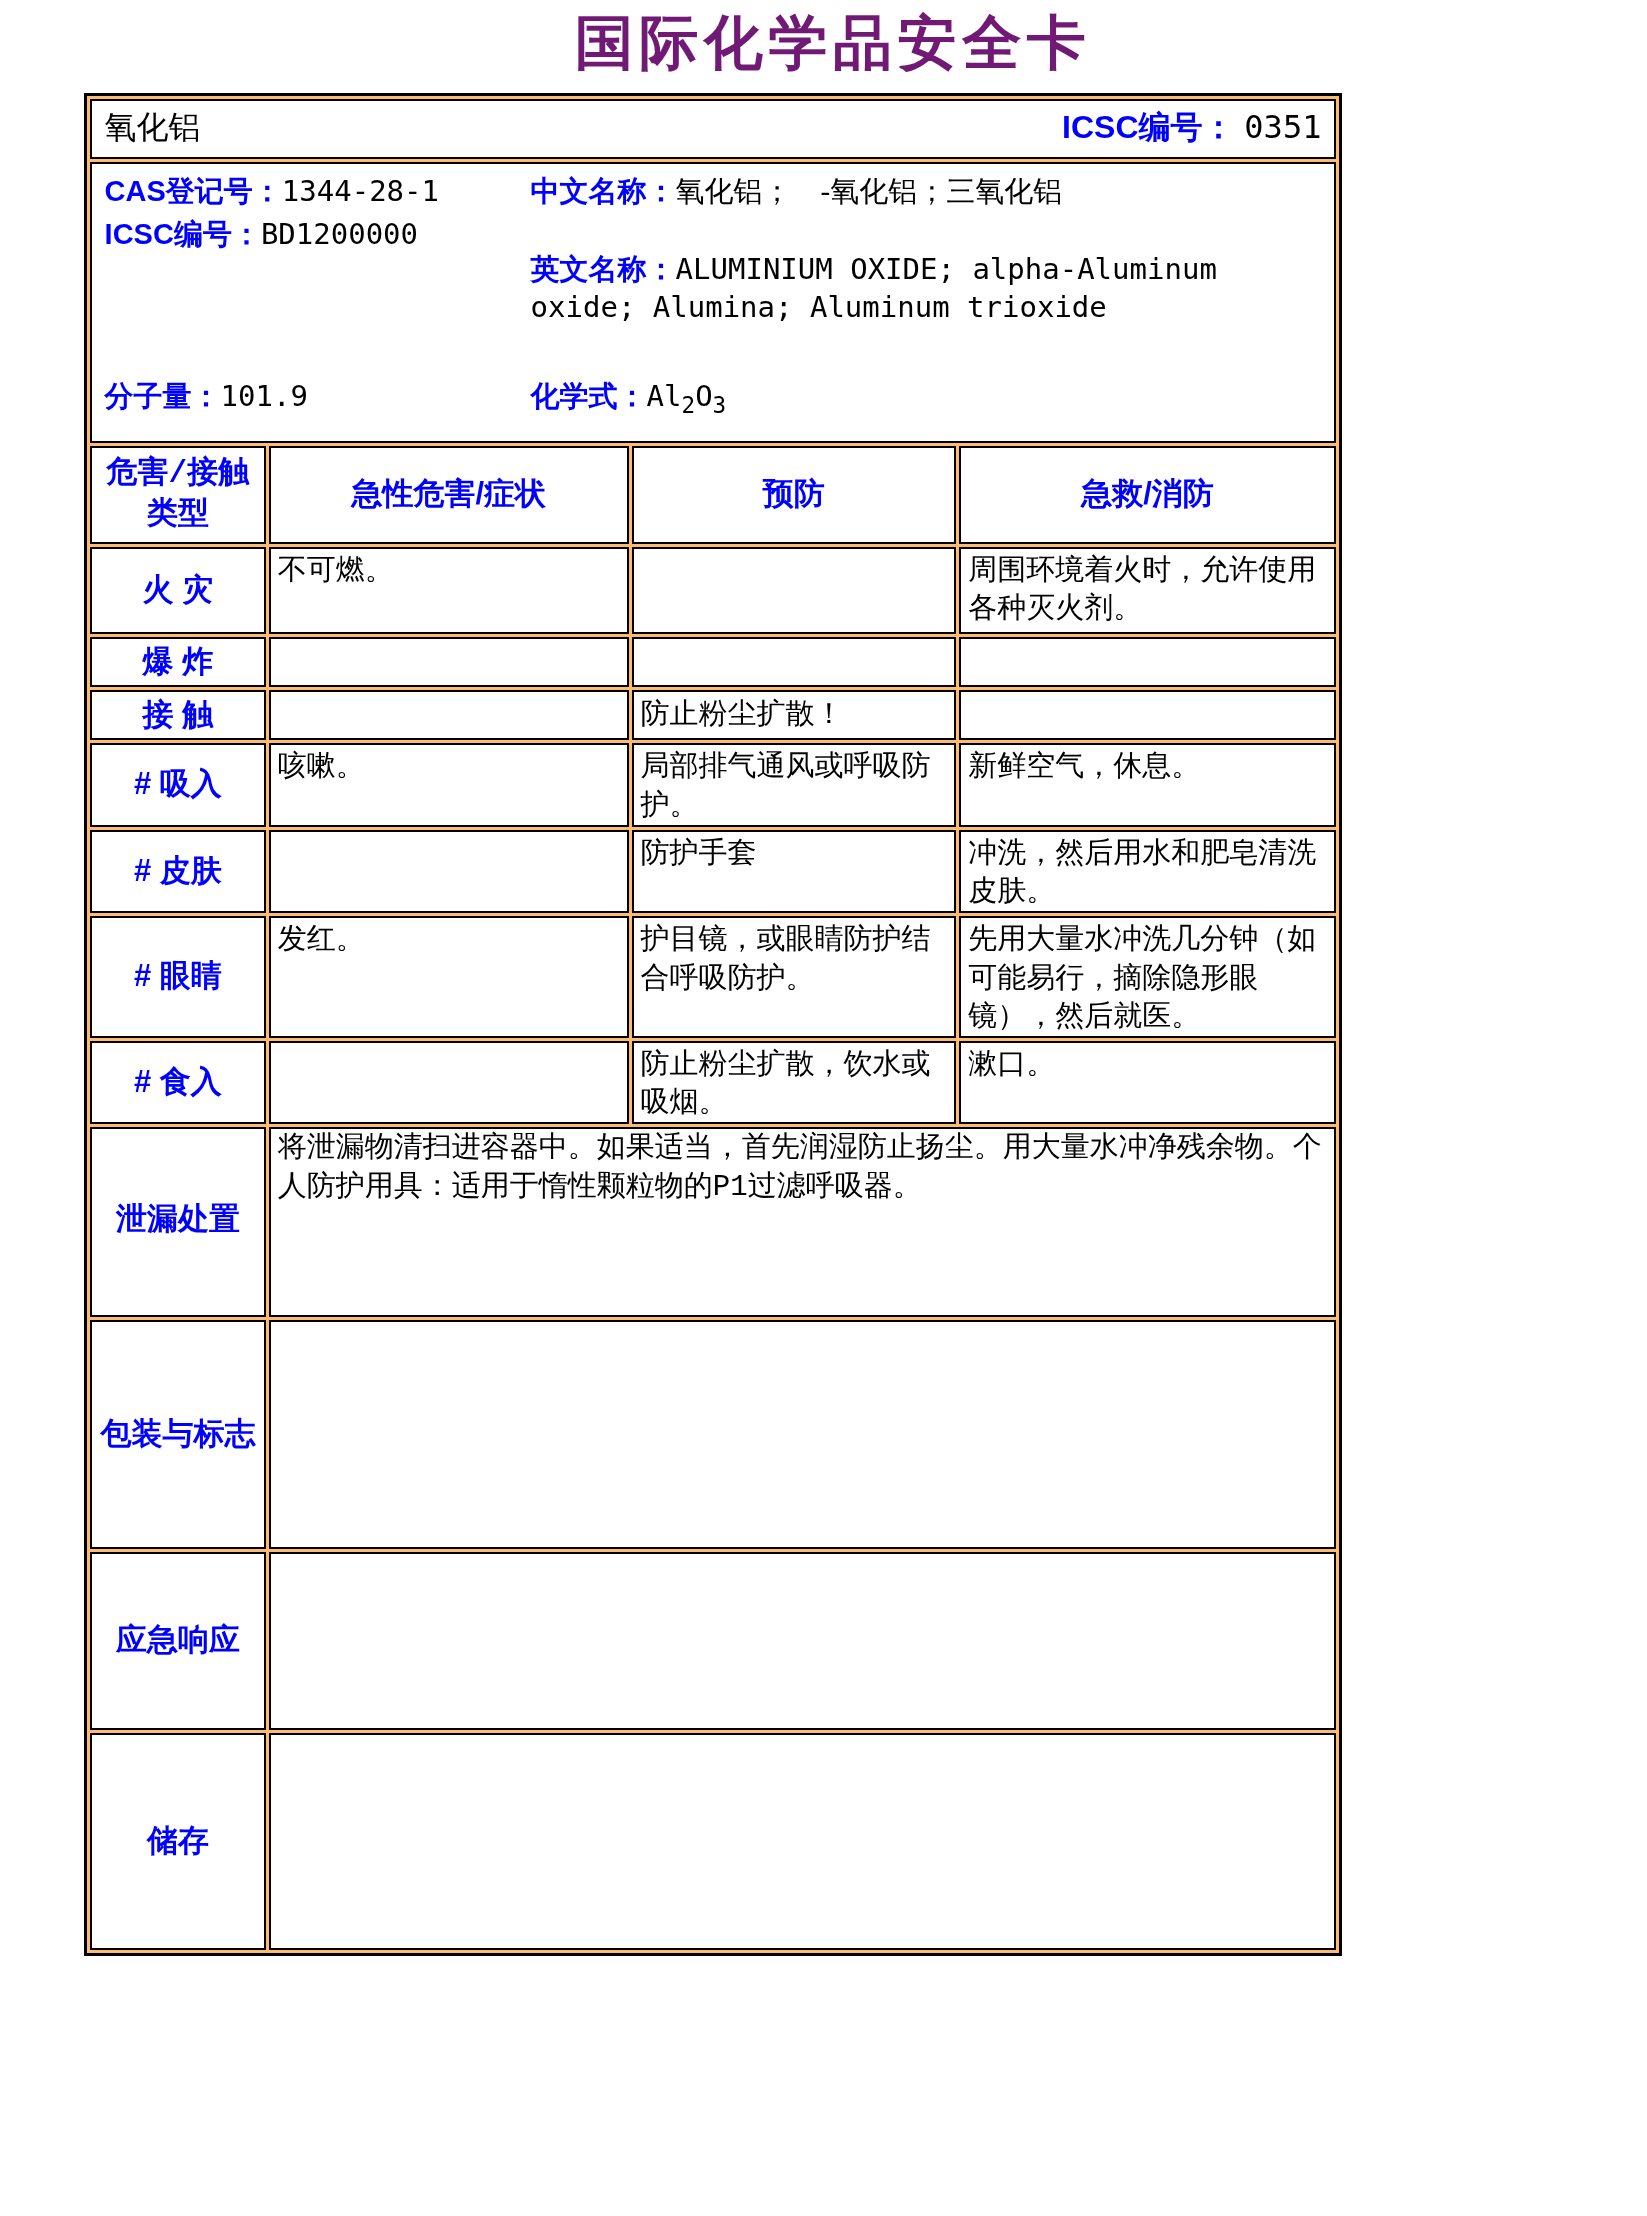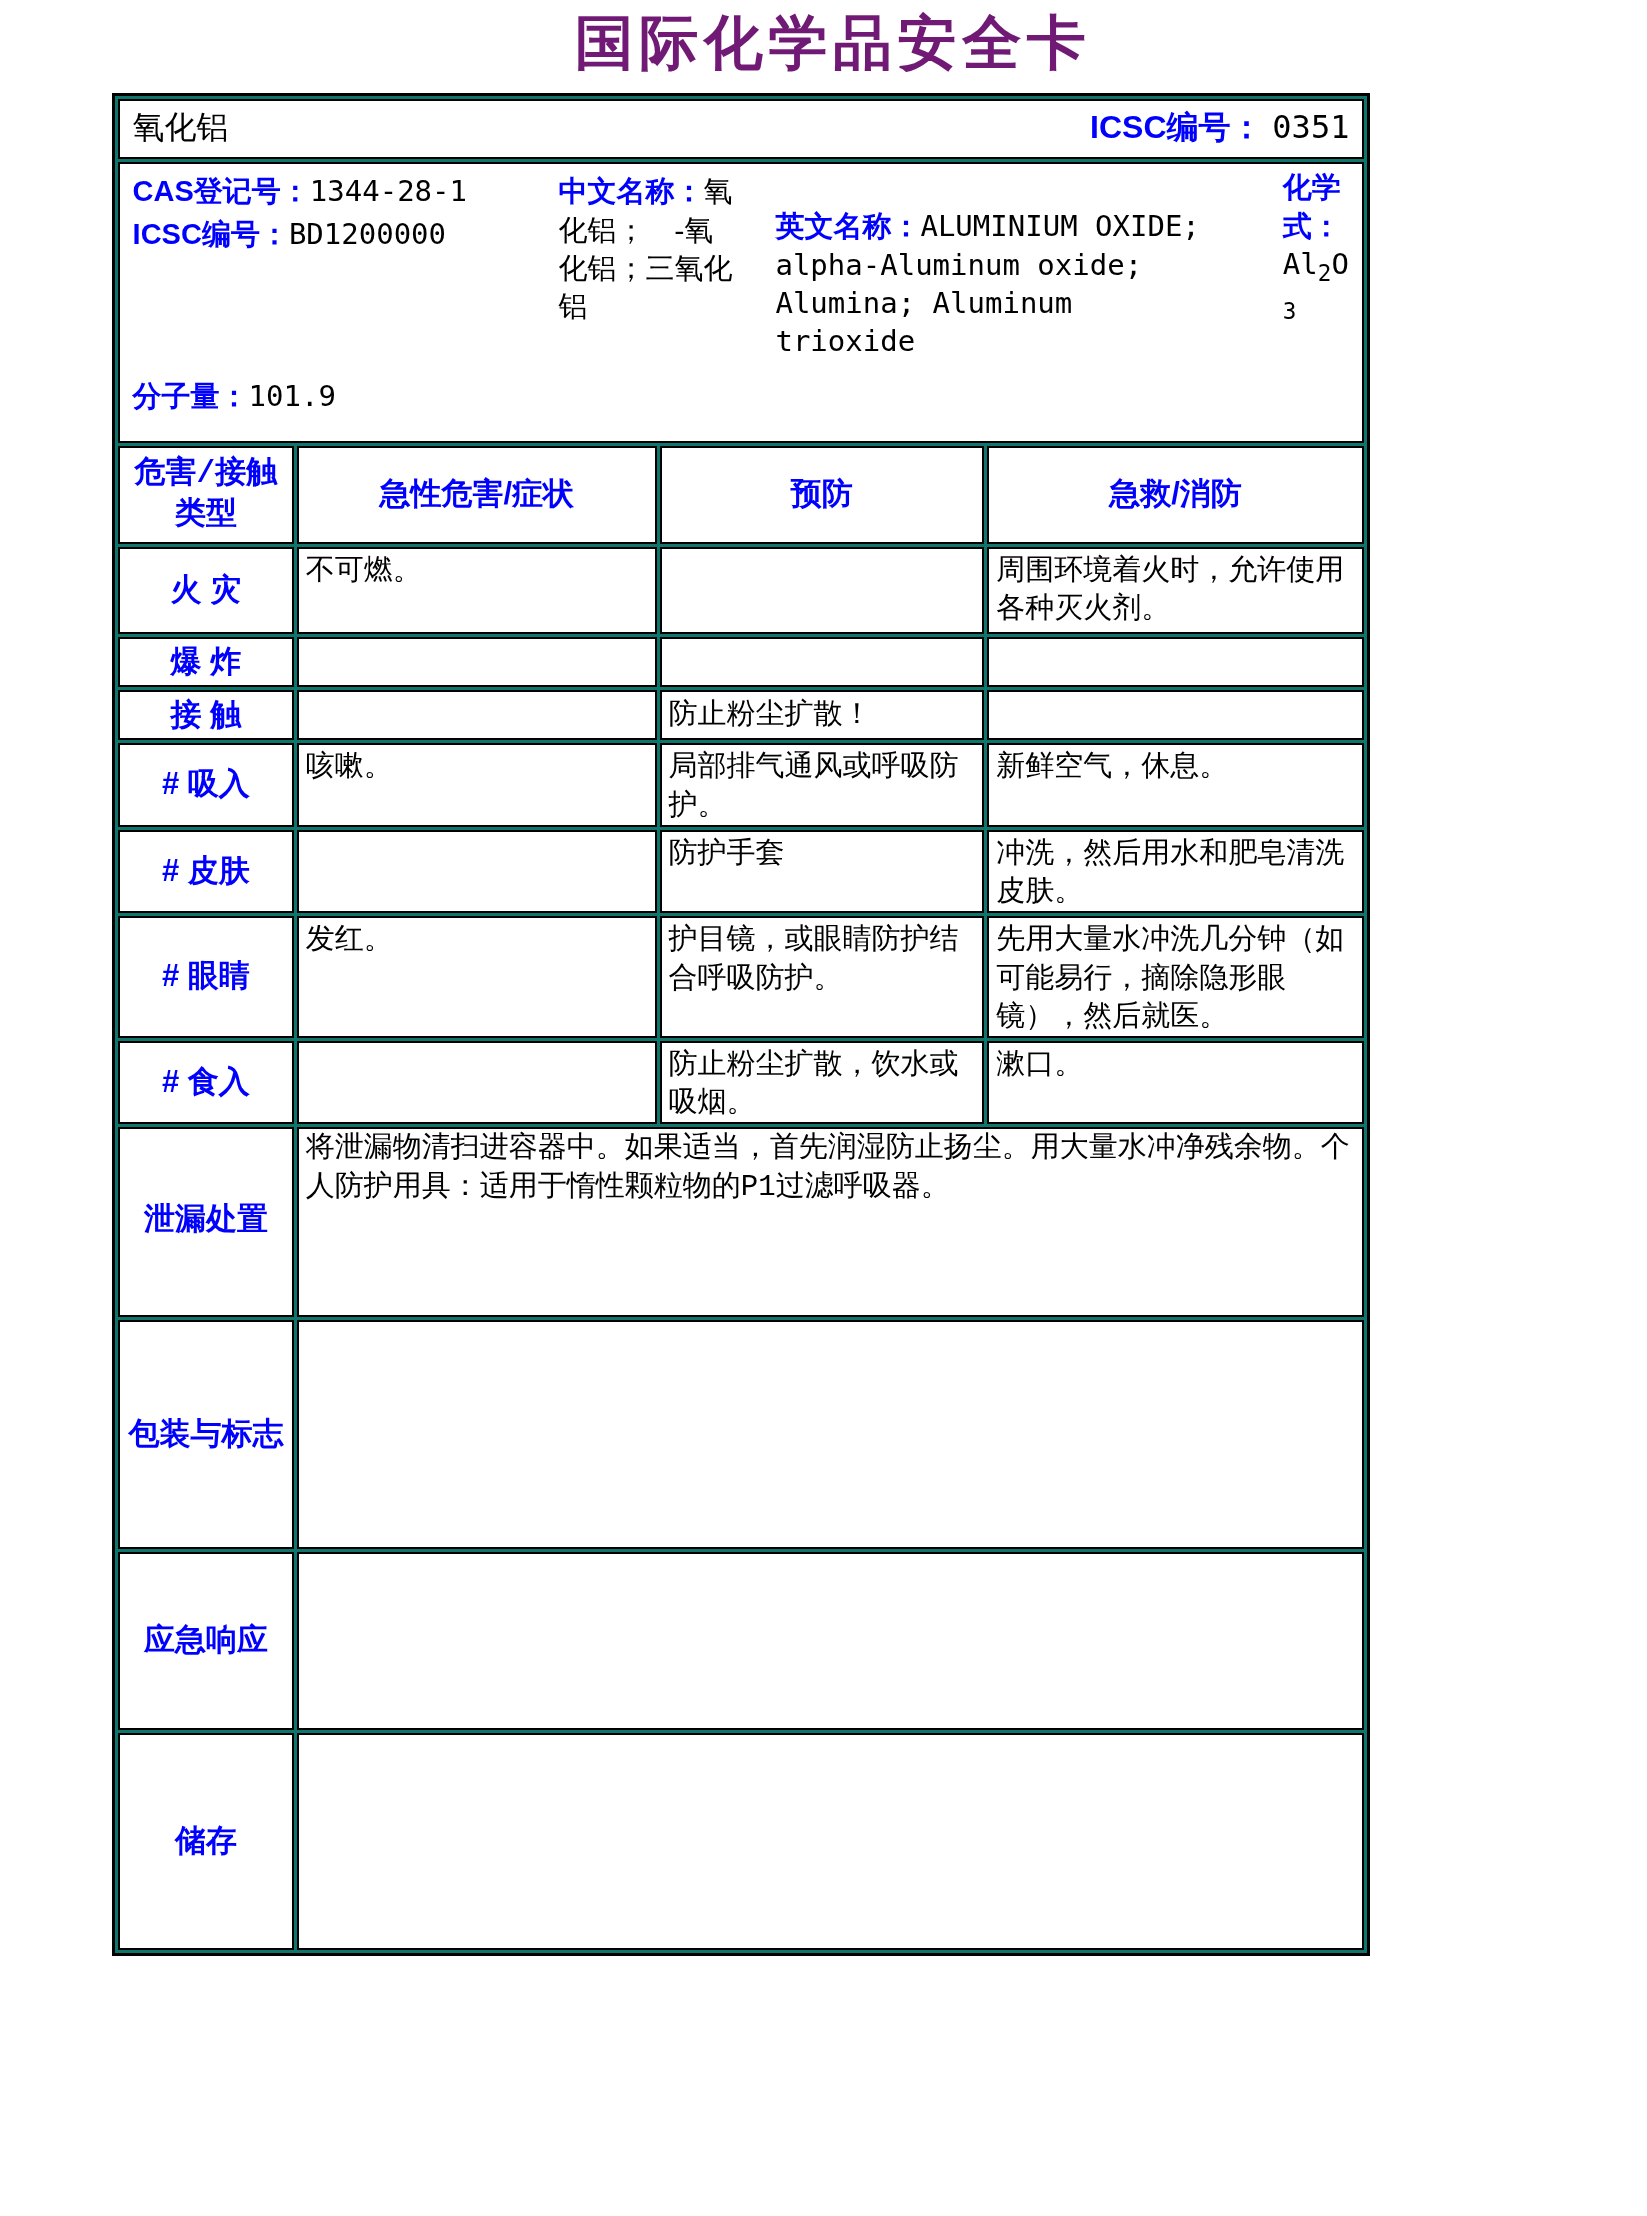--- a/index.html
+++ b/index.html
@@ -19,27 +19,27 @@
     margin: 11.2px 0 17px 204px;
     text-align: center;
     font-family: "Liberation Serif", serif;
     font-weight: bold;
     font-size: 59px;
     letter-spacing: 5.6px;
     color: #701a75;
     line-height: 1.1;
   }
   table.card {
-    margin-left: 112px;
+    margin-left: 84px;
     width: 1258px;
     table-layout: fixed;
     border-collapse: separate;
     border-spacing: 3.5px;
     border: 3.5px solid #000000;
-    background: #0f766e;
+    background: #fdba74;
   }
   col.c1 { width: 175px; }
   col.c2 { width: 358px; }
   col.c3 { width: 323px; }
   col.c4 { width: 375px; }
   td {
     border: 2.1px solid #000000;
     padding: 1.4px 7px;
     font-size: 29px;
     line-height: 1.32;
@@ -84,22 +84,21 @@
   .idleft {
     width: 426px;
     flex: none;
     display: flex;
     flex-direction: column;
     justify-content: space-between;
   }
   .idright {
     flex: 1;
     display: flex;
-    flex-direction: row;
-    gap: 36px;
+    flex-direction: column;
   }
   .idline { margin-top: 4.2px; }
   .enblock { margin-top: 39px; }
   .spacer { flex: 1; }
   .bottomline { margin-bottom: 18px; }
   .sb {
     font-size: 0.78em;
     position: relative;
     top: 0.30em;
   }

